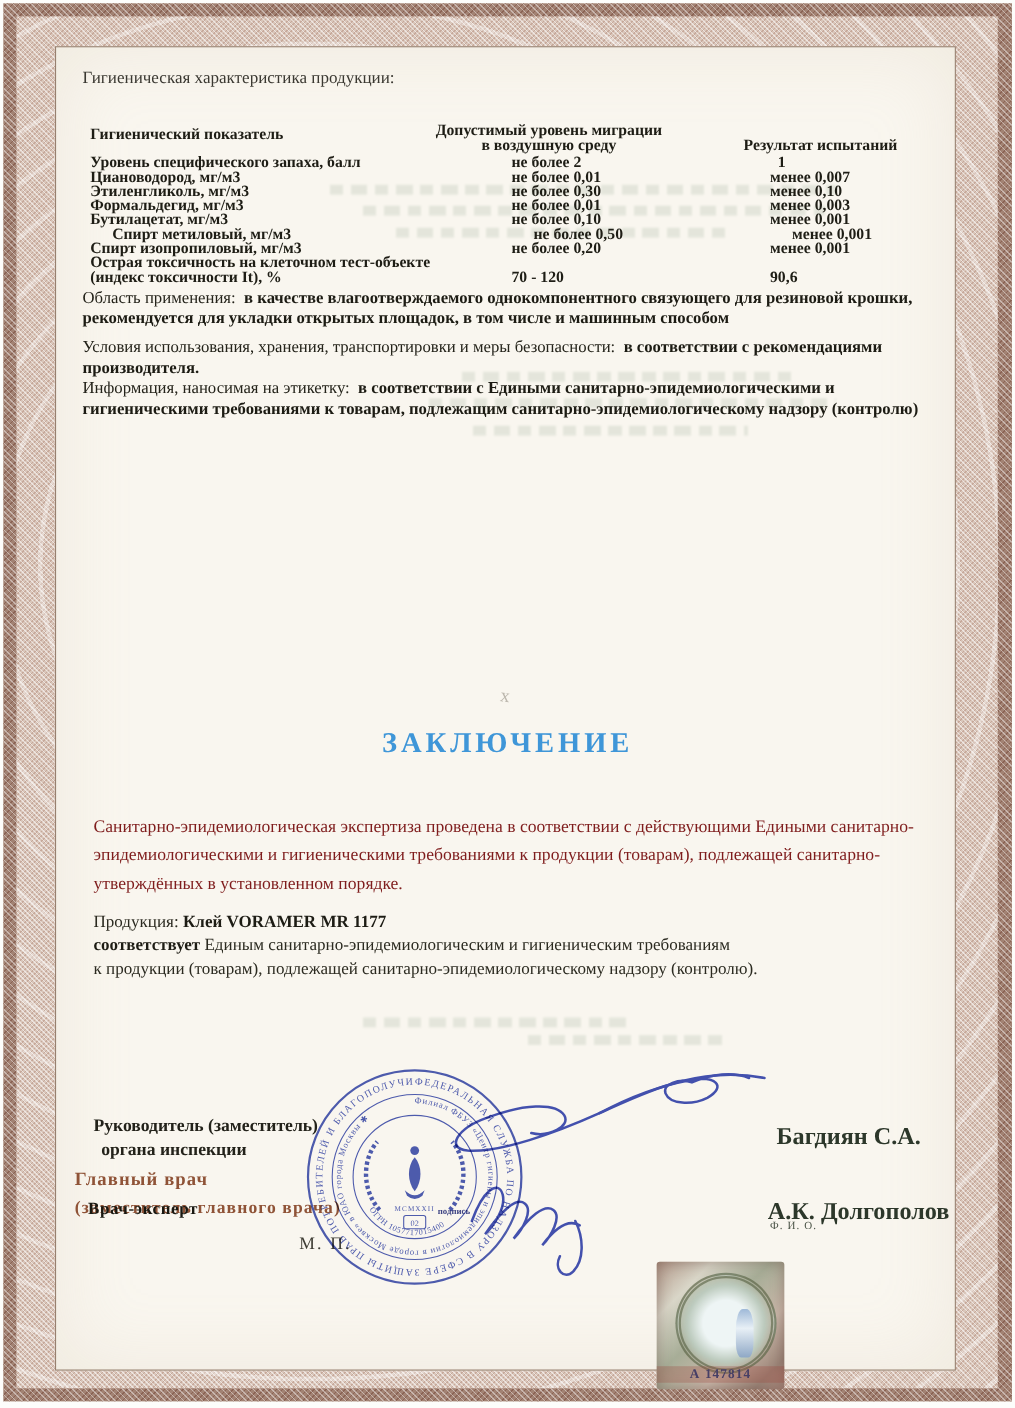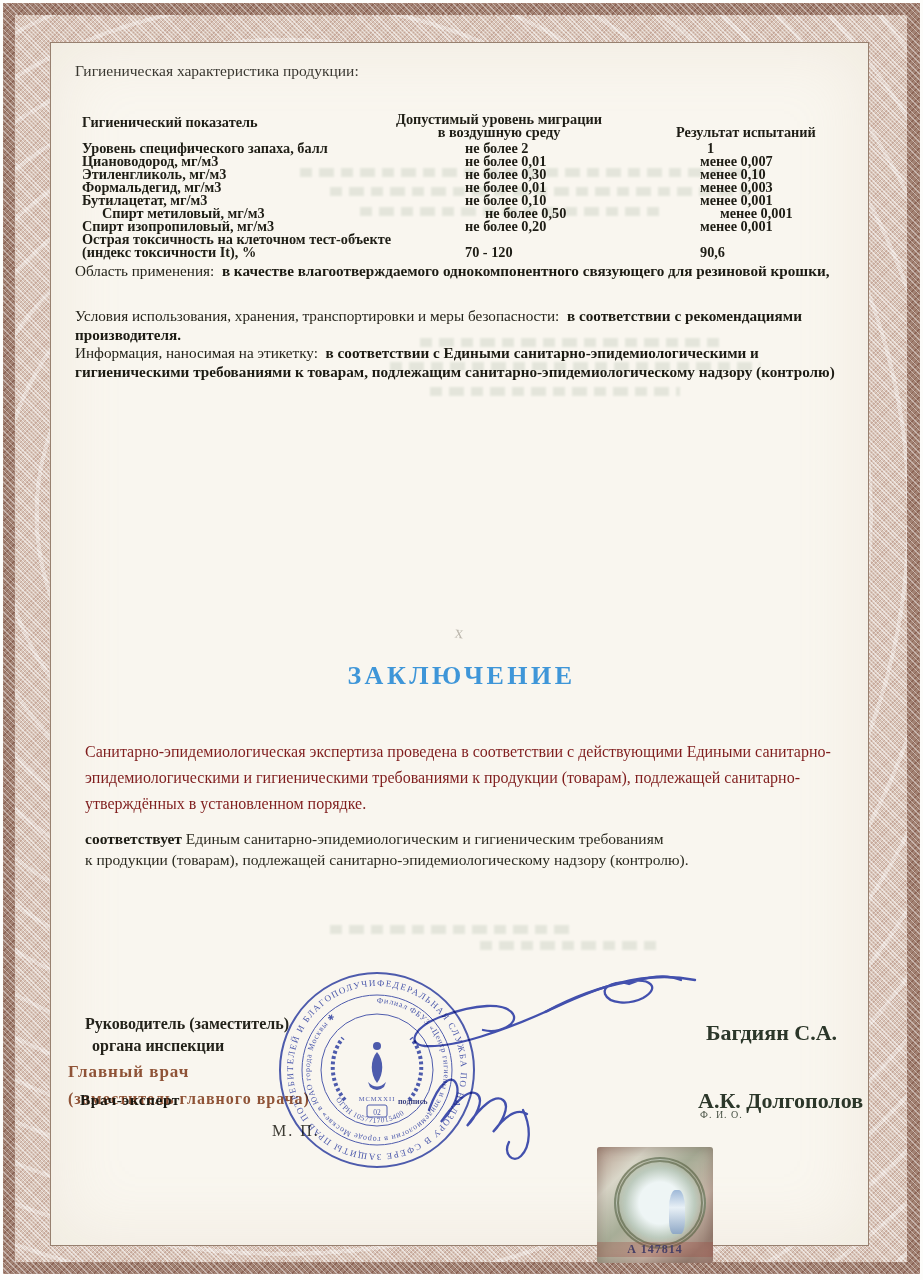--- a/index.html
+++ b/index.html
@@ -126,20 +126,21 @@
     </div>
     <div class="trow" style="top:244px;">
       <span class="c1">(индекс токсичности It), %</span>
       <span class="c2">70 - 120</span>
       <span class="c3">90,6</span>
     </div>
 
     <div class="section" style="top:262px;">
       <span class="lbl">Область применения:</span>&nbsp;
       <span class="bld">в качестве влагоотверждаемого однокомпонентного связующего для резиновой крошки,</span><br>
+      <span class="bld">рекомендуется для укладки открытых площадок, в том числе и машинным способом</span>
     </div>
     <div class="section" style="top:307px;">
       <span class="lbl">Условия использования, хранения, транспортировки и меры безопасности:</span>&nbsp;
       <span class="bld">в соответствии с рекомендациями</span><br>
       <span class="bld">производителя.</span>
     </div>
     <div class="section" style="top:344px;">
       <span class="lbl">Информация, наносимая на этикетку:</span>&nbsp;
       <span class="bld">в соответствии с Едиными санитарно-эпидемиологическими и</span><br>
       <span class="bld">гигиеническими требованиями к товарам, подлежащим санитарно-эпидемиологическому надзору (контролю)</span>
@@ -149,20 +150,24 @@
 
     <div class="heading">ЗАКЛЮЧЕНИЕ</div>
 
     <div class="intro">
       <div>Санитарно-эпидемиологическая экспертиза проведена в соответствии с действующими Едиными санитарно-</div>
       <div>эпидемиологическими и гигиеническими требованиями к продукции (товарам), подлежащей санитарно-</div>
       <div>утверждённых в установленном порядке.</div>
     </div>
 
     <div class="product">
+      <div>
+        <span>Продукция:</span>
+        <span class="bld">Клей VORAMER MR 1177</span>
+      </div>
       <div>
         <span class="bld">соответствует</span>
         <span>Единым санитарно-эпидемиологическим и гигиеническим требованиям</span>
       </div>
       <div>к продукции (товарам), подлежащей санитарно-эпидемиологическому надзору (контролю).</div>
     </div>
 
     <div class="sgn" style="left:85px;top:1015px;">Руководитель (заместитель)</div>
     <div class="sgn" style="left:92px;top:1037px;">органа инспекции</div>
     <div class="brown" style="left:68px;top:1062px;font-size:17px;letter-spacing:1px;">Главный врач</div>

